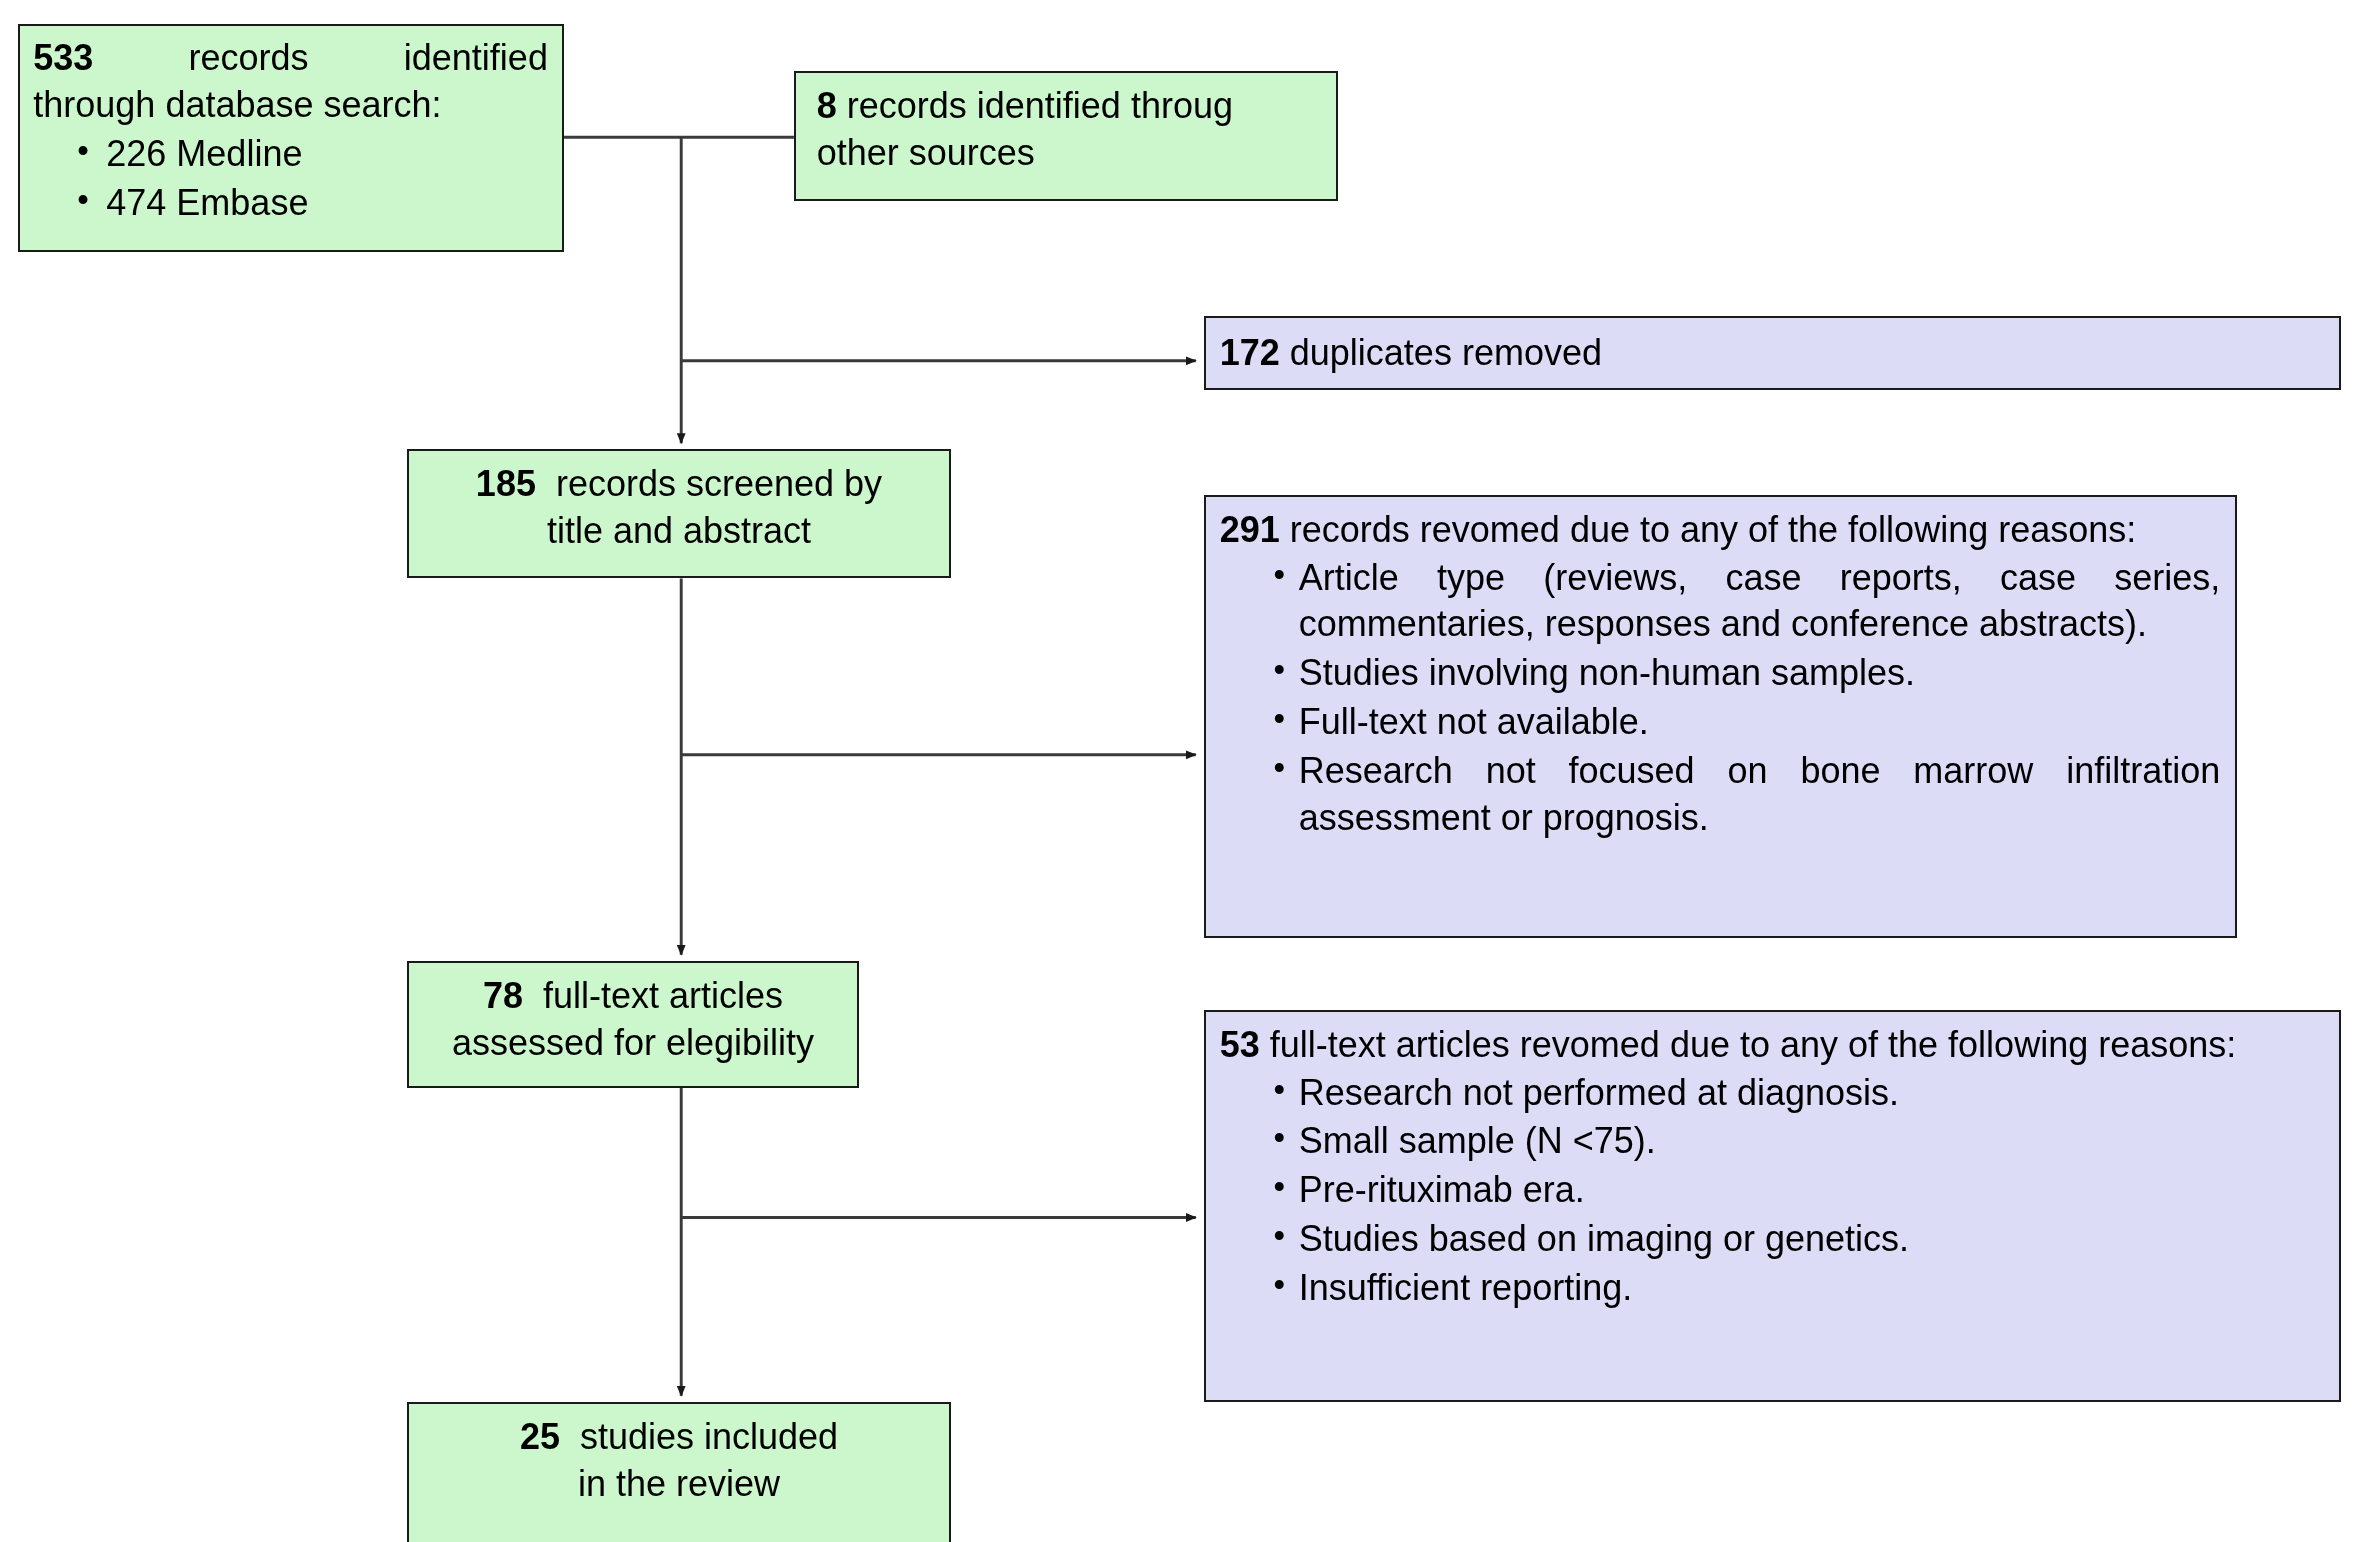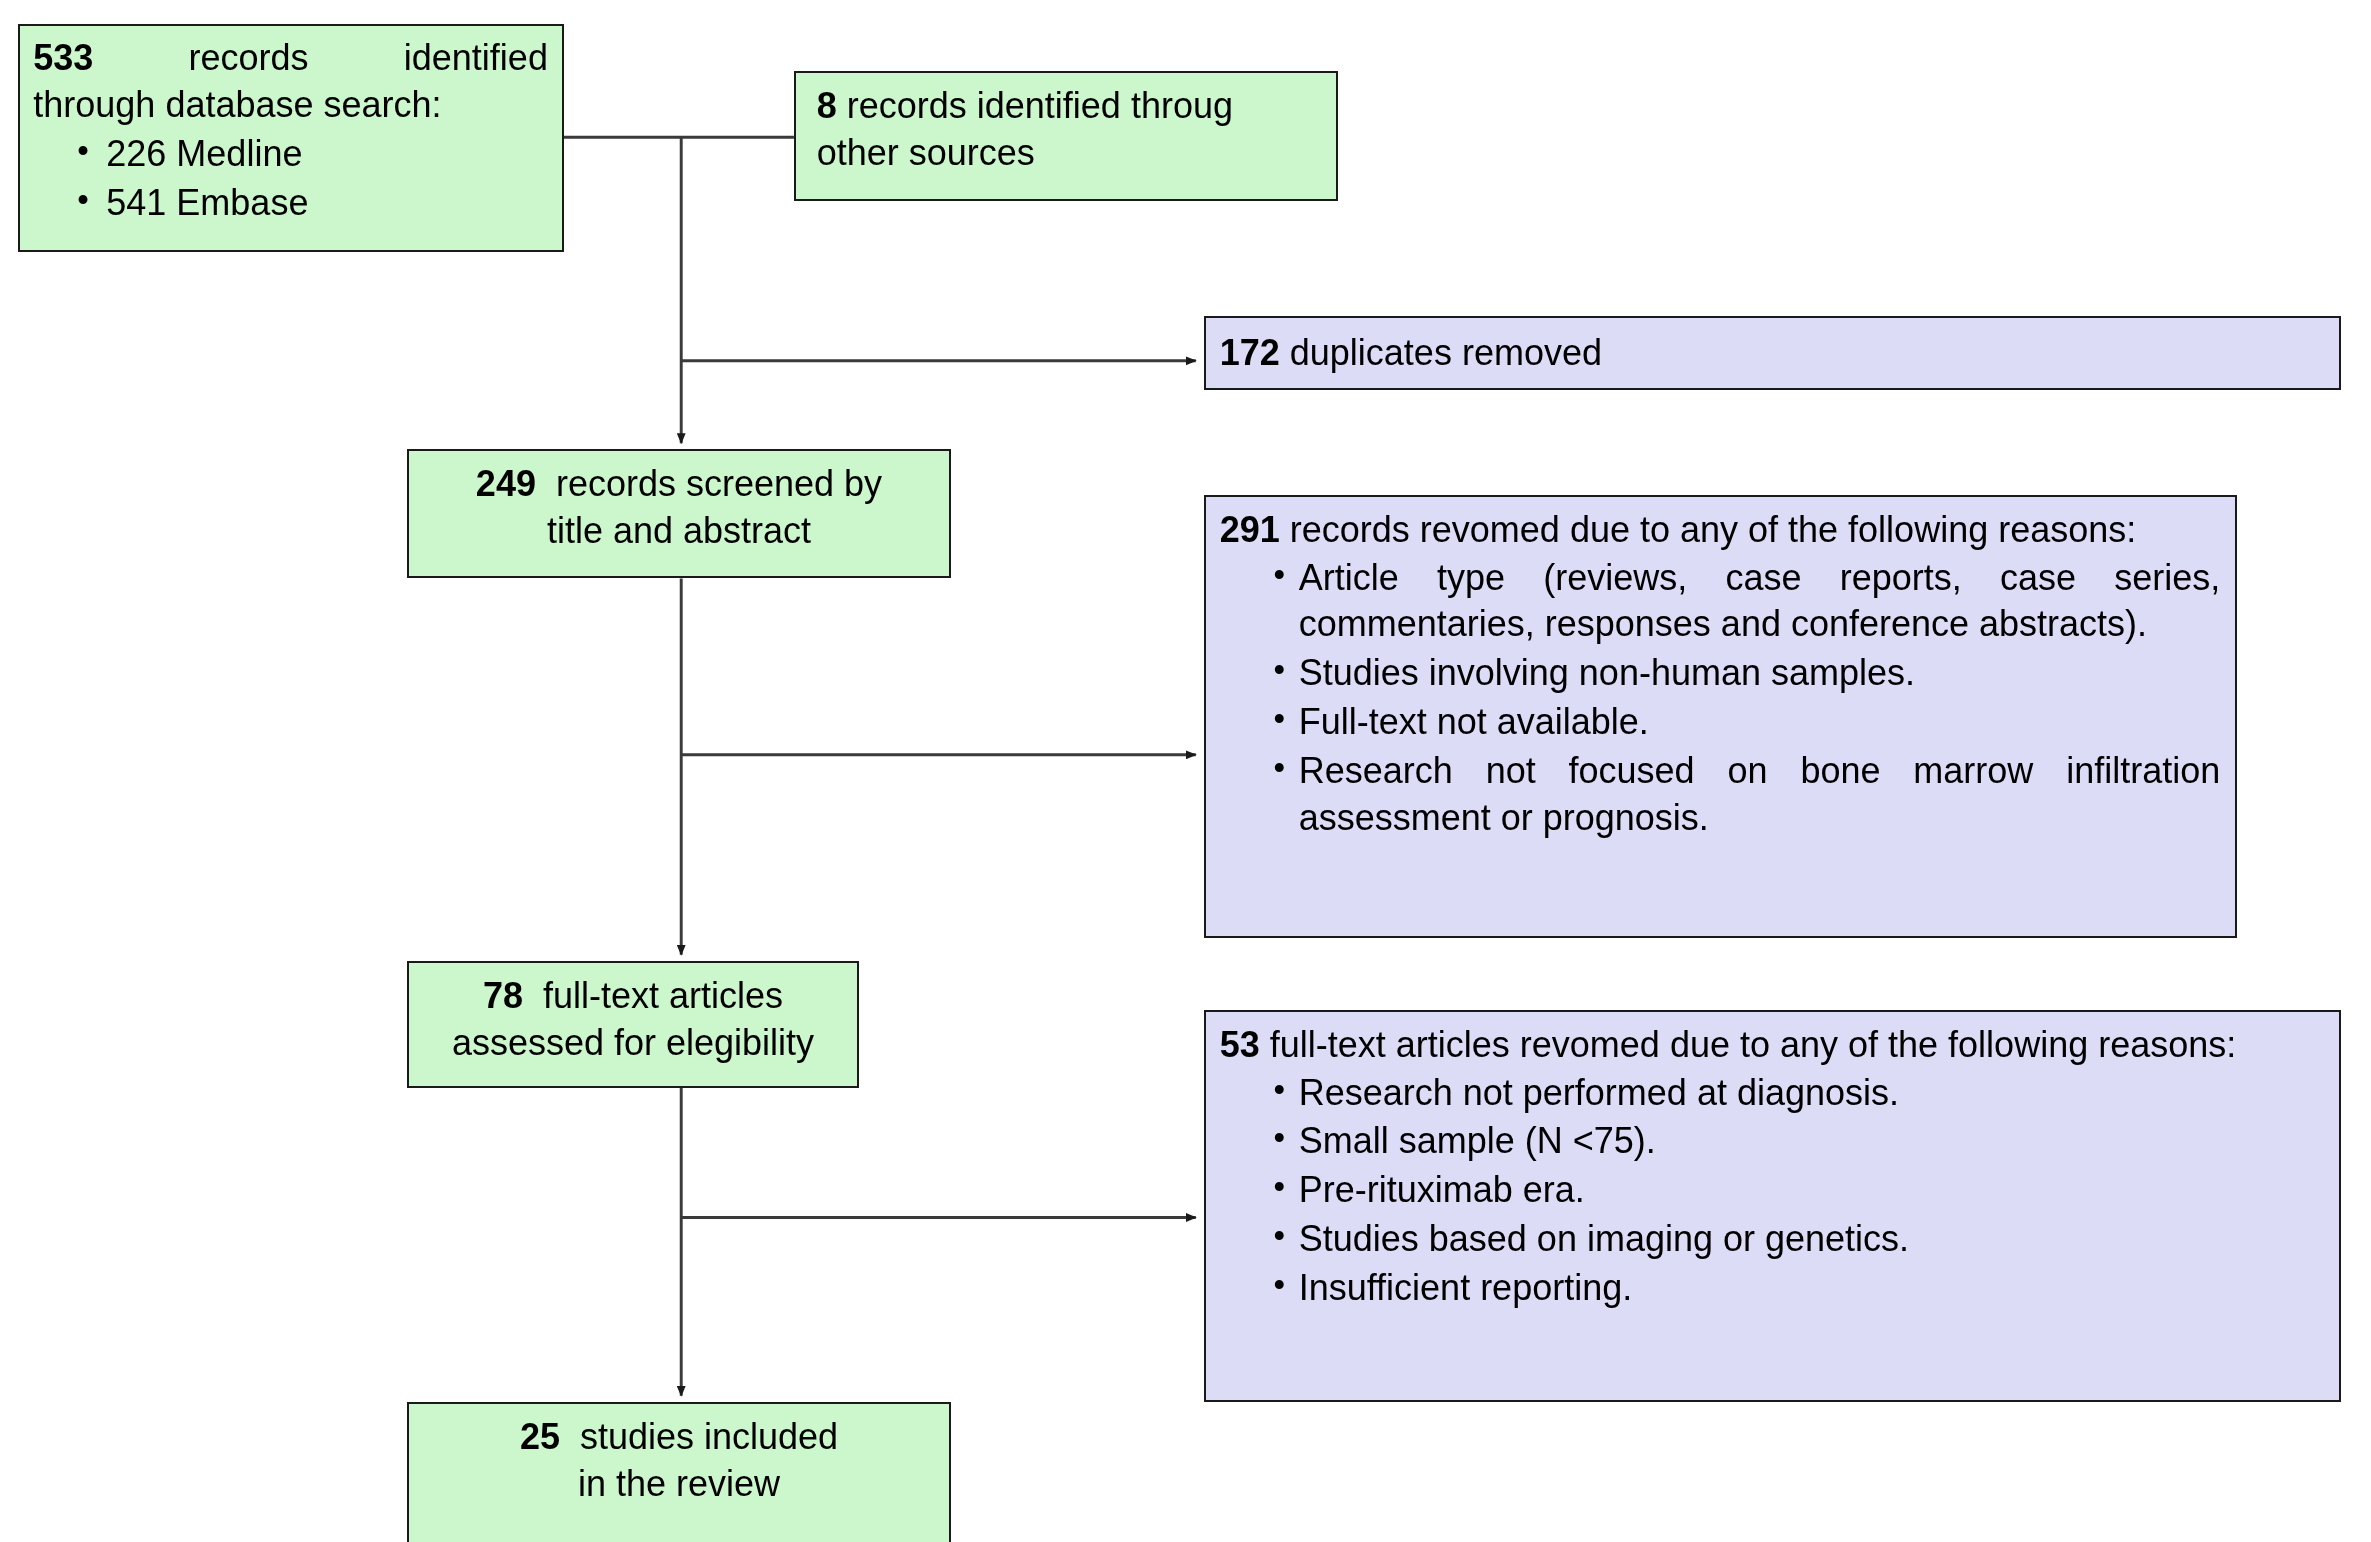--- a/index.html
+++ b/index.html
@@ -108,34 +108,34 @@
     <path d="M695,1110 L695,1424" stroke="#3a3a3a" stroke-width="3" fill="none" marker-end="url(#arrowhead)"></path>
 
     <path d="M695,1242 L1220,1242" stroke="#3a3a3a" stroke-width="3" fill="none" marker-end="url(#arrowhead)"></path>
   </svg>
 
   <div class="node green" id="box-identified">
     <p class="blk line1"><span class="num">533</span> <span>records identified</span></p>
     <p class="blk line2">through database search:</p>
     <ul class="bullets">
       <li>226 Medline</li>
-      <li>541 Embase</li>
+      <li>474 Embase</li>
     </ul>
   </div>
 
   <div class="node green" id="box-other-sources">
     <p class="blk"><span class="num">8</span> <span>records identified throug other sources</span></p>
   </div>
 
   <div class="node purple" id="box-duplicates">
     <p class="blk"><span class="num">172</span> <span>duplicates removed</span></p>
   </div>
 
   <div class="node green center-text" id="box-screened">
-    <p class="blk"><span class="num">249</span>&nbsp; <span>records screened by</span></p>
+    <p class="blk"><span class="num">185</span>&nbsp; <span>records screened by</span></p>
     <p class="blk">title and abstract</p>
   </div>
 
   <div class="node purple" id="box-removed-records">
     <p class="blk lead-line"><span class="num">291</span> <span>records revomed due to any of the following reasons:</span></p>
     <ul class="bullets indent">
       <li>Article type (reviews, case reports, case series, commentaries, responses and conference abstracts).</li>
       <li>Studies involving non-human samples.</li>
       <li>Full-text not available.</li>
       <li>Research not focused on bone marrow infiltration assessment or prognosis.</li>

